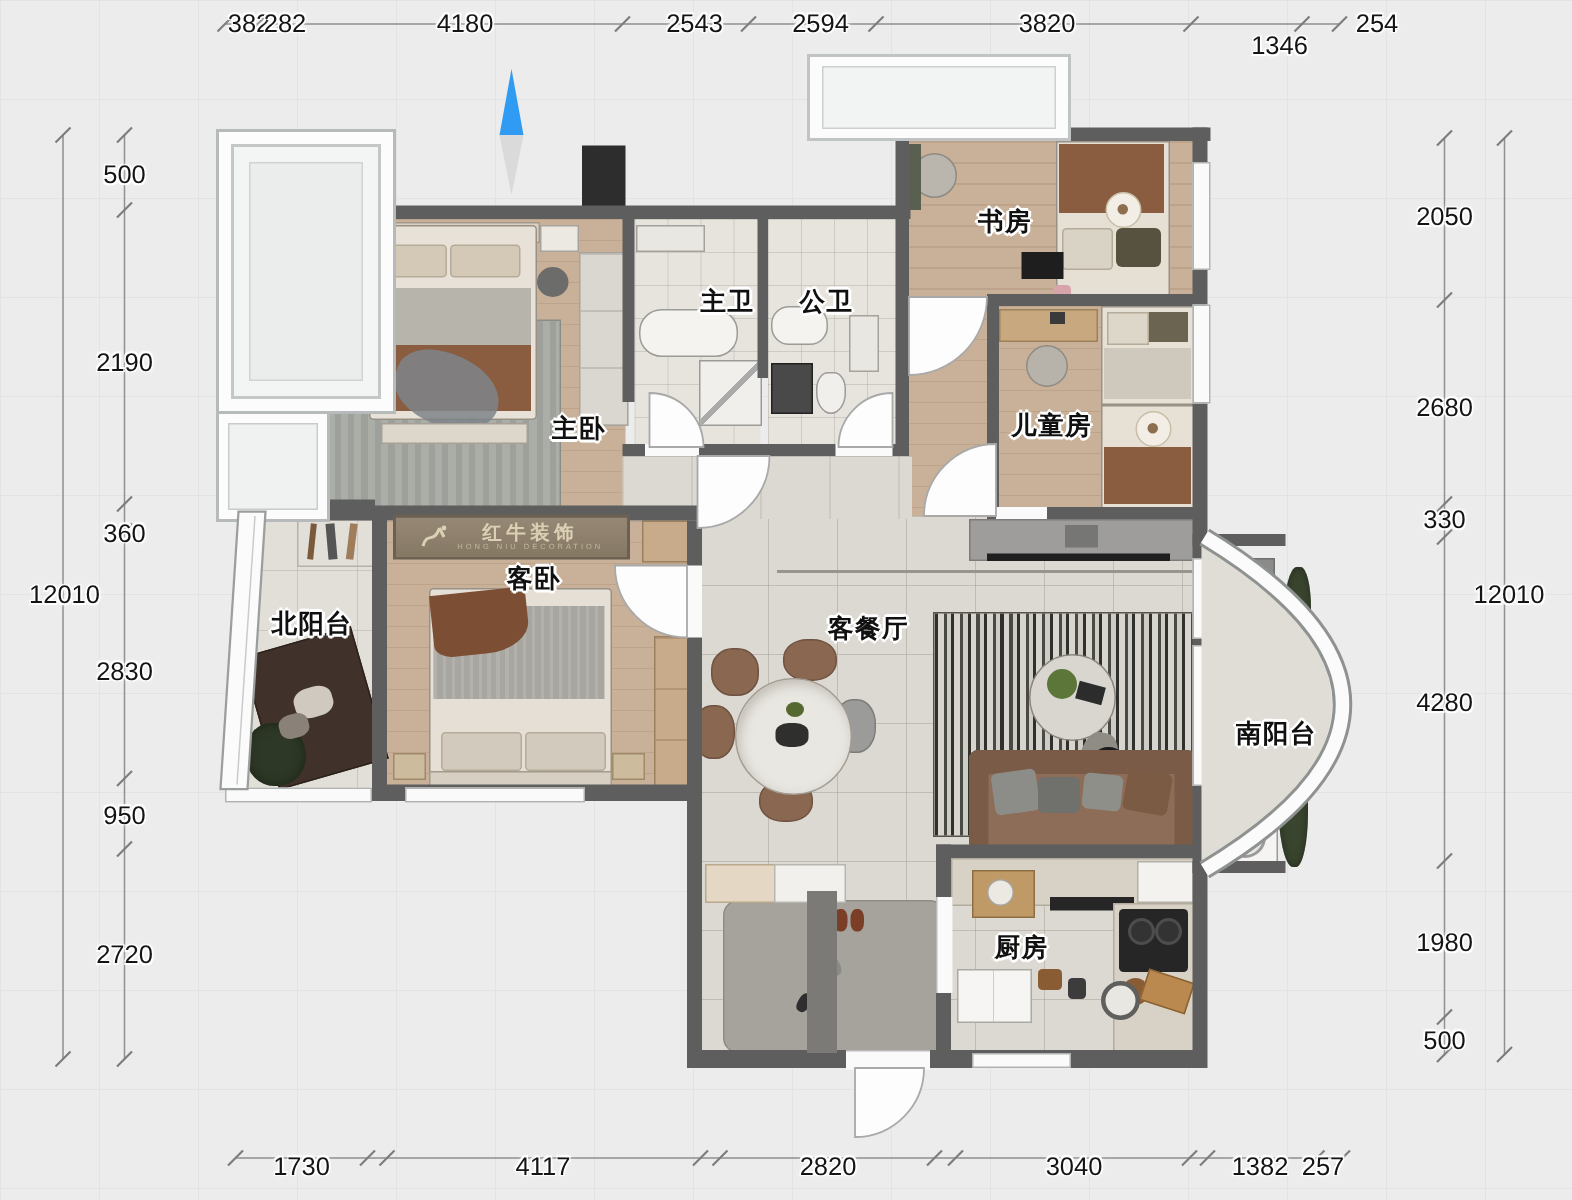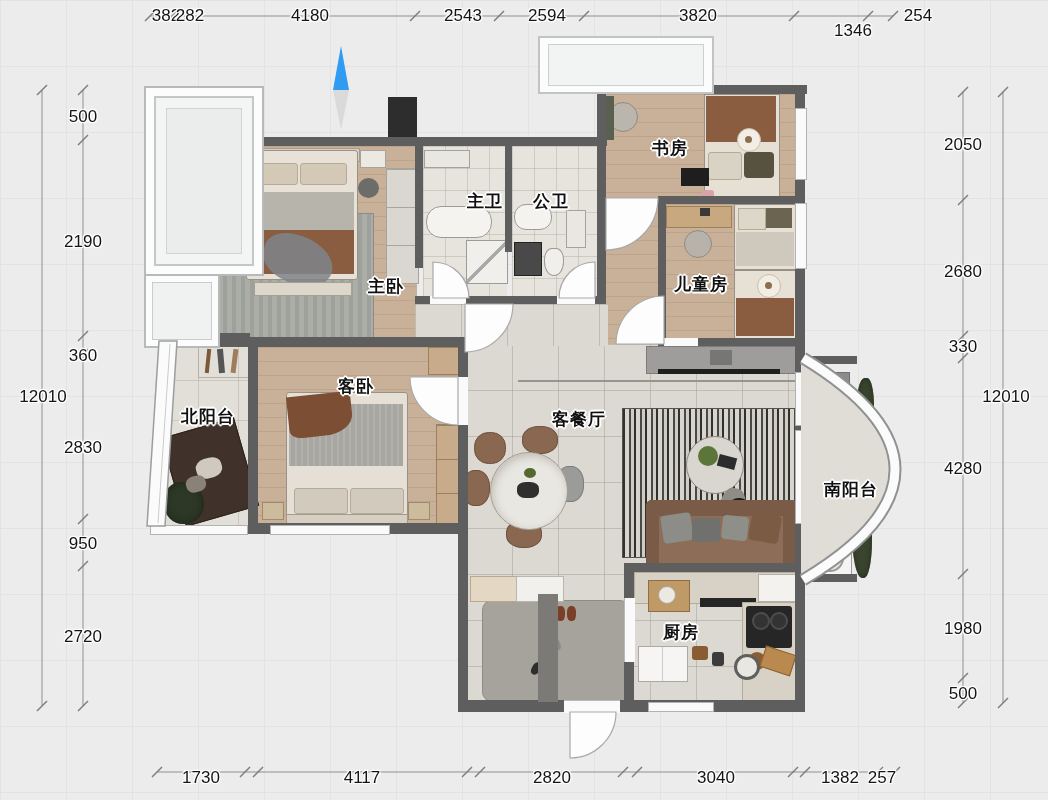--- a/index.html
+++ b/index.html
@@ -211,20 +211,31 @@
   <div class="gap" style="left:664px;top:338px;width:34px;height:8px"></div>
 
   <div class="bay" style="left:144px;top:86px;width:120px;height:190px;background:#fcfcfc;border:2px solid #b6baba;box-sizing:border-box"></div>
   <div class="bay" style="left:154px;top:96px;width:100px;height:170px;background:#f3f4f4;border:2px solid #c3c7c6;box-sizing:border-box"></div>
   <div class="bay" style="left:166px;top:108px;width:76px;height:146px;background:#ebedec;border:1px solid #d0d3d2;box-sizing:border-box"></div>
   <div class="bay" style="left:144px;top:274px;width:76px;height:74px;background:#fcfcfc;border:2px solid #b6baba;box-sizing:border-box"></div>
   <div class="bay" style="left:152px;top:282px;width:60px;height:58px;background:#f0f1f1;border:1px solid #c8cccb;box-sizing:border-box"></div>
   <div class="bay" style="left:538px;top:36px;width:176px;height:58px;background:#fcfcfc;border:2px solid #c0c4c4;box-sizing:border-box"></div>
   <div class="bay" style="left:548px;top:44px;width:156px;height:42px;background:#f2f3f3;border:1px solid #cdd0d0;box-sizing:border-box"></div>
 
+  <div id="logo">
+    <svg width="20" height="18" viewBox="0 0 20 18" style="position:static">
+      <path d="M2,15 C5,5 9,14 13,3" stroke="#dcd0b4" stroke-width="2" fill="none"></path>
+      <path d="M13,3 l3,6" stroke="#dcd0b4" stroke-width="2" fill="none"></path>
+      <circle cx="16" cy="3" r="1.6" fill="#dcd0b4"></circle>
+    </svg>
+    <div class="txt">
+      <span class="t1">红牛装饰</span>
+      <span class="t2">HONG NIU DECORATION</span>
+    </div>
+  </div>
 
   <svg width="1048" height="800" viewBox="0 0 1048 800">
 
     <g>
       <path d="M801,362 Q975,470 801,576 Z" fill="#e0ddd6"></path>
       <path d="M803,358 Q987,470 803,580" fill="none" stroke="#8e9290" stroke-width="13"></path>
       <path d="M803,358 Q987,470 803,580" fill="none" stroke="#fbfbfb" stroke-width="9"></path>
     </g>
 
     <g>

